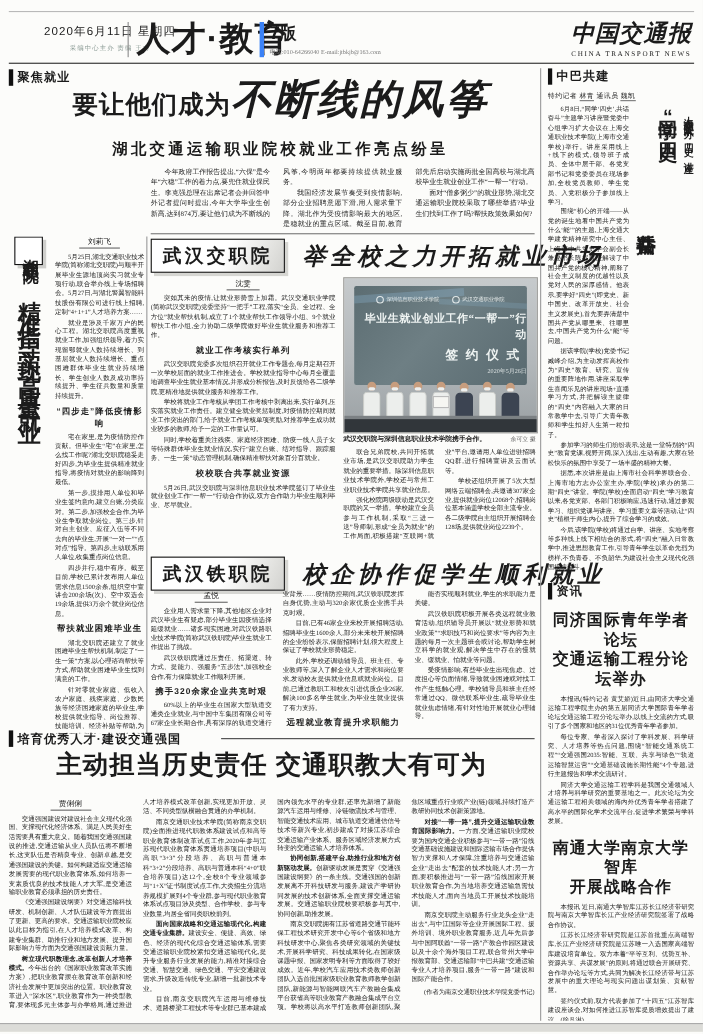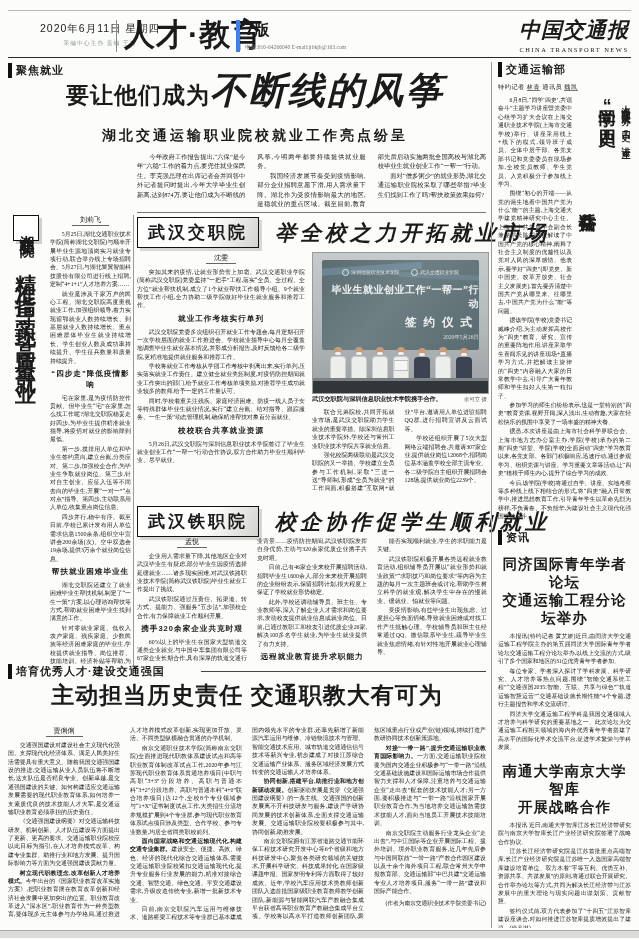--- a/index.html
+++ b/index.html
@@ -283,21 +283,21 @@
     <p>目前,南京交职院汽车运用与维修技术、道路桥梁工程技术等专业群已基本建成国内领先水平的专业群,还率先新增了新能源汽车运用与维修、冷链物流技术与管理、智能交通技术应用、城市轨道交通通信信号技术等新兴专业,初步建成了对接江苏综合交通运输产业体系、服务区域经济发展方式转变的交通运输人才培养体系。</p>
     <p><b class="lead">协同创新,搭建平台,助推行业和地方创新驱动发展。</b><span>创新驱动发展是贯穿《交通强国建设纲要》的一条主线。交通强国的创新发展离不开科技研发与服务,建设产学研协同发展的技术创新体系,全面支撑交通运输发展。交通运输职业院校要积极参与其中,协同创新,助推发展。</span></p>
     <p>南京交职院拥有江苏省道路交通节能环保工程技术研究开发中心等6个省级和地方科技研发中心,聚焦各类研究领域的关键技术,开展科学研究、科技成果转化,在国家级课题申报、国家发明专利等方面取得了较好成效。近年,学校汽车应用技术类教师创新团队入选首批国家级职业教育教师教学创新团队,新能源与智能网联汽车产教融合集成平台获省高等职业教育产教融合集成平台立项。学校将以高水平打造教师创新团队,聚焦区域重点行业或产业(链)领域,持续打造产教研协同技术创新策源地。</p>
     <p><b class="lead">对接“一带一路”,提升交通运输职业教育国际影响力。</b><span>一方面,交通运输职业院校要为国内交通企业积极参与“一带一路”沿线交通基础设施建设和国际运输市场合作提供智力支撑和人才保障,注重培养与交通运输企业“走出去”配套的技术技能人才;另一方面,要积极推进与“一带一路”沿线国家开展职业教育合作,为当地培养交通运输急需技术技能人才,面向当地员工开展技术技能培训。</span></p>
     <p>南京交职院主动服务行业龙头企业“走出去”,与中江国际等企业开展国际工程、援外培训、境外职业教育服务,近几年先后参与中国阿联酋“一带一路”产教合作园区建设以及十余个海外项目工程,联合常州大学申报教育部、交通运输部“中巴共建”交通运输专业人才培养项目,服务“一带一路”建设和国际产能合作。</p>
     <div class="note">(作者为南京交通职业技术学院党委书记)</div>
   </div>
 
   <div class="vrule-side"></div>
   <div id="side">
-    <div class="label">交通运输部</div>
+    <div class="label">中巴共建</div>
     <div class="byline">
       <span>特约记者</span>
       <u>林青</u>
       <span>通讯员</span>
       <u>魏凯</u>
     </div>
     <div class="lide-flex">
       <div class="lide-text body-txt">
         <p>6月8日,“同学‘四史’,共话奋斗”主题学习讲座暨党委中心组学习扩大会议在上海交通职业技术学院(上海市交通学校)举行。讲座采用线上+线下的模式,领导班子成员、全体中层干部、各党支部书记和党委委员在现场参加,全校党员教师、学生党员、入党积极分子参加线上学习。</p>
         <p>围绕“初心的开端——从党的诞生地看中国共产党为什么‘能’”的主题,上海交通大学建党精神研究中心主任、上海市中共党史学会副会长兼秘书长陈挥教授解读了中国共产党的核心精神,阐释了社会主义制度的优越性以及党对人民的深厚感情。他表示,要学好“四史”(即党史、新中国史、改革开放史、社会主义发展史),首先要弄清楚中国共产党从哪里来、往哪里去,中国共产党为什么“能”等问题。</p>

